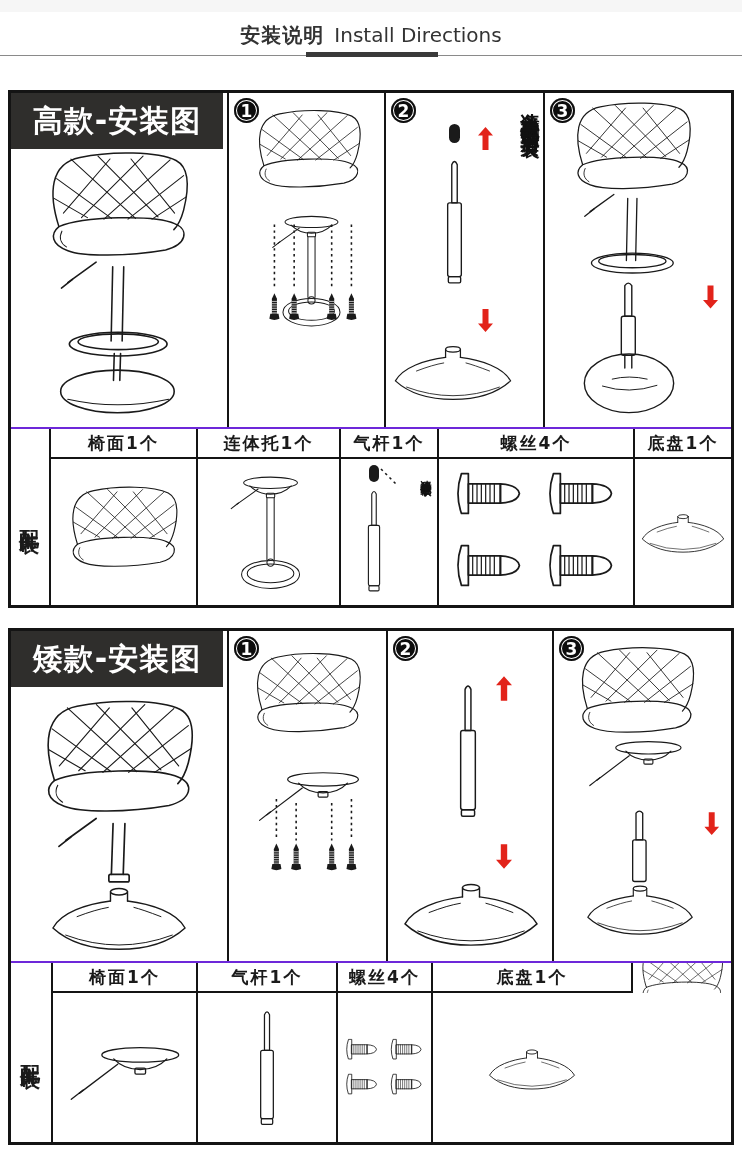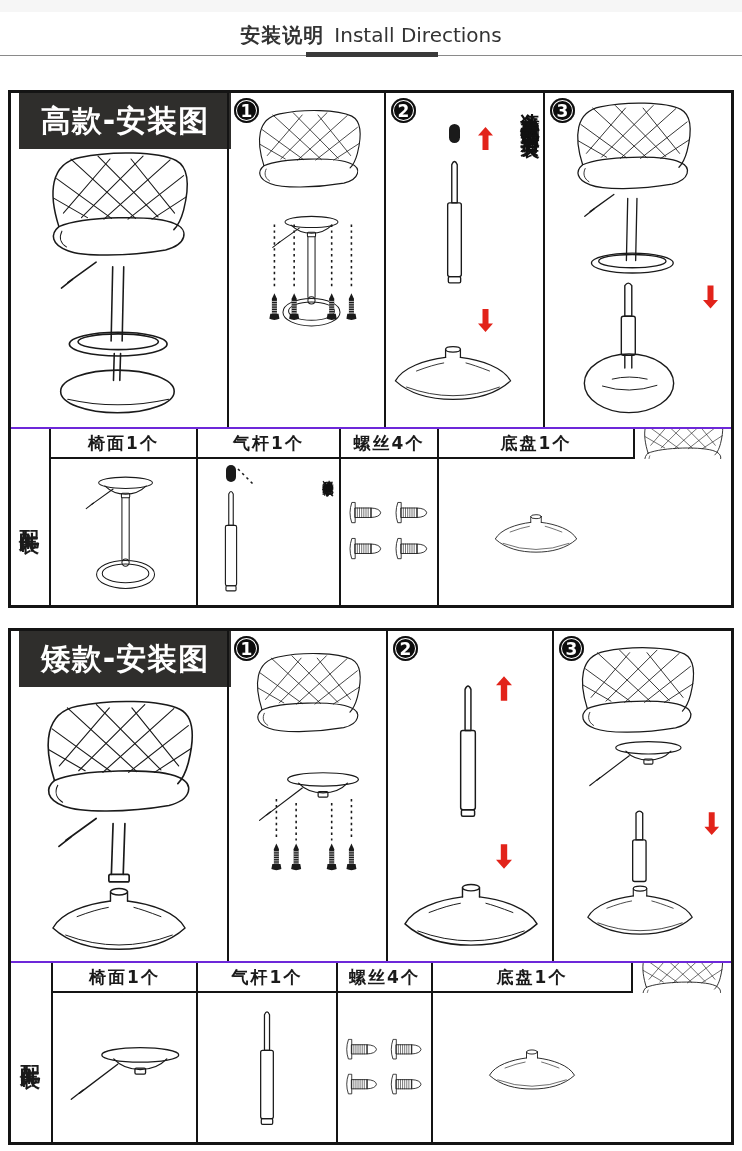--- a/index.html
+++ b/index.html
@@ -14,21 +14,21 @@
   .header-accent{position:absolute;top:52px;left:306px;width:132px;height:5px;background:#3a3a3a;}
   
   .panel{position:absolute;left:8px;width:720px;border:3px solid #141414;background:#fff;}
   #panel-tall{top:90px;height:512px;}
   #panel-short{top:628px;height:511px;}
   .steps-row{display:flex;height:334px;}
   #panel-short .steps-row{height:330px;}
   .col{position:relative;border-left:2px solid #141414;flex:0 0 auto;}
   .col.first{border-left:none;}
   .col.flexfill{flex:1 1 auto;}
-  .panel-title{position:absolute;top:0;left:8px;width:212px;height:56px;background:#2f2e2c;
+  .panel-title{position:absolute;top:0;left:0;width:212px;height:56px;background:#2f2e2c;
                color:#fff;font-size:30px;font-weight:700;display:flex;align-items:center;
                justify-content:center;letter-spacing:1px;}
   .badge{position:absolute;top:5px;left:5px;width:25px;height:25px;border-radius:50%;
          background:#0d0d0d;color:#fff;font-size:17px;font-weight:700;display:flex;
          align-items:center;justify-content:center;box-shadow:inset 0 0 0 2px #0d0d0d, inset 0 0 0 3px #fff;}
   .showcase-svg{position:absolute;left:50%;transform:translateX(-50%);bottom:8px;}
   .step-svg{position:absolute;inset:0;width:100%;height:100%;}
   .vnote{position:absolute;right:1px;top:4px;writing-mode:vertical-rl;text-orientation:upright;
          font-size:19px;font-weight:700;letter-spacing:2px;line-height:22px;color:#111;}
   .vnote-small{position:absolute;right:5px;top:12px;writing-mode:vertical-rl;text-orientation:upright;
@@ -203,20 +203,21 @@
           <use href="#chairupper" x="12" y="4" width="152" height="177"></use>
           <use href="#arrowD" x="158" y="190" width="15" height="26"></use>
           <use href="#rodonflat" x="28" y="186" width="112" height="134"></use>
         </svg>
       </div>
     </div>
 
     <div class="parts-table">
       <div class="pt-label">配件表</div>
       <div class="pt-head">椅面1个</div>
+      <div class="pt-head">连体托1个</div>
       <div class="pt-head">气杆1个</div>
       <div class="pt-head">螺丝4个</div>
       <div class="pt-head">底盘1个</div>
 
       <div class="pt-cell">
         <svg width="128" height="100" viewBox="0 0 220 170">
             <use href="#seat"></use>
           </svg>
       </div>
       <div class="pt-cell">

